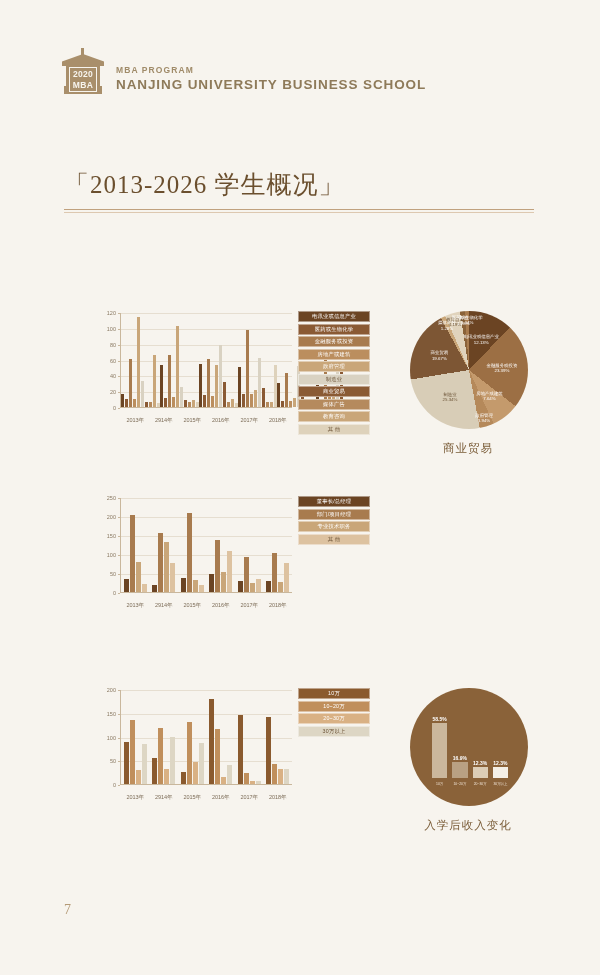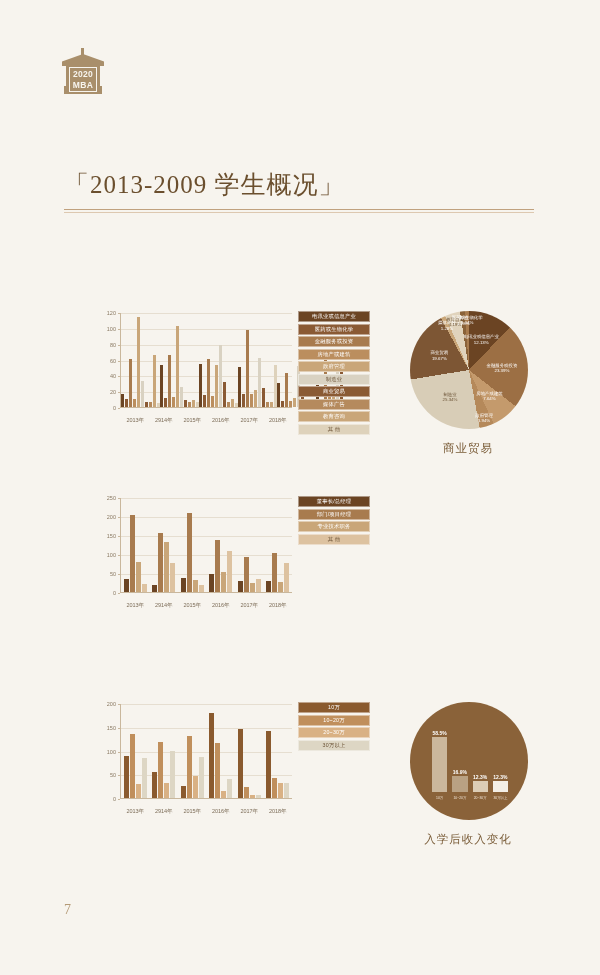--- a/index.html
+++ b/index.html
@@ -43,21 +43,21 @@
     font-family: "Liberation Serif", serif;
     font-size: 25px; color: #6b4f2e; letter-spacing: 1px; white-space: nowrap;
   }
   .title-rule { margin-top: 8px; border-top: 1.6px solid #c0a17e; }
   .title-rule2 { margin-top: 2px; border-top: 1px solid #ddc8b0; }
 
   
   .row { position: absolute; left: 0; width: 600px; height: 180px; }
   .row1 { top: 305px; }
   .row2 { top: 490px; }
-  .row3 { top: 696px; text-decoration: underline; }
+  .row3 { top: 682px; text-decoration: underline; }
 
   .bar-panel { position: absolute; left: 88px; top: 0; width: 282px; height: 125px; }
   .pie-panel { position: absolute; left: 398px; top: 0; width: 140px; height: 150px; }
 
   
   .plot { position: absolute; left: 32px; top: 8px; right: 78px; bottom: 22px; }
   .axis-y { position: absolute; left: 0; top: 0; bottom: 0; width: 1px; background: #c9b79c; }
   .axis-x { position: absolute; left: 0; right: 0; bottom: 0; height: 1px; background: #c9b79c; }
   .gridline { position: absolute; left: 0; right: 0; height: 1px; background: #e6ded0; }
   .ytick {
@@ -117,24 +117,28 @@
       <div class="logo-roof"></div>
       <div class="logo-body">
         <div class="logo-body-inner">
           <span>2020</span><br>
           <span>MBA</span>
         </div>
       </div>
       <div class="logo-leg-l"></div>
       <div class="logo-leg-r"></div>
     </div>
+    <div class="logo-text">
+      <div class="logo-line1">MBA PROGRAM</div>
+      <div class="logo-line2">NANJING UNIVERSITY BUSINESS SCHOOL</div>
+    </div>
   </div>
 
   <div class="title-wrap">
-    <div class="title">「2013-2009 学生概况」</div>
+    <div class="title">「2013-2026 学生概况」</div>
     <div class="title-rule"></div>
     <div class="title-rule2"></div>
   </div>
 
   <div class="row row1">
     <div class="bar-panel">
         <div class="plot">
           <div class="ytick" style="top: 100%;">0</div>
           <div class="tickmark" style="top: 100%;"></div>
           <div class="gridline" style="top: 83.3333%;"></div>

